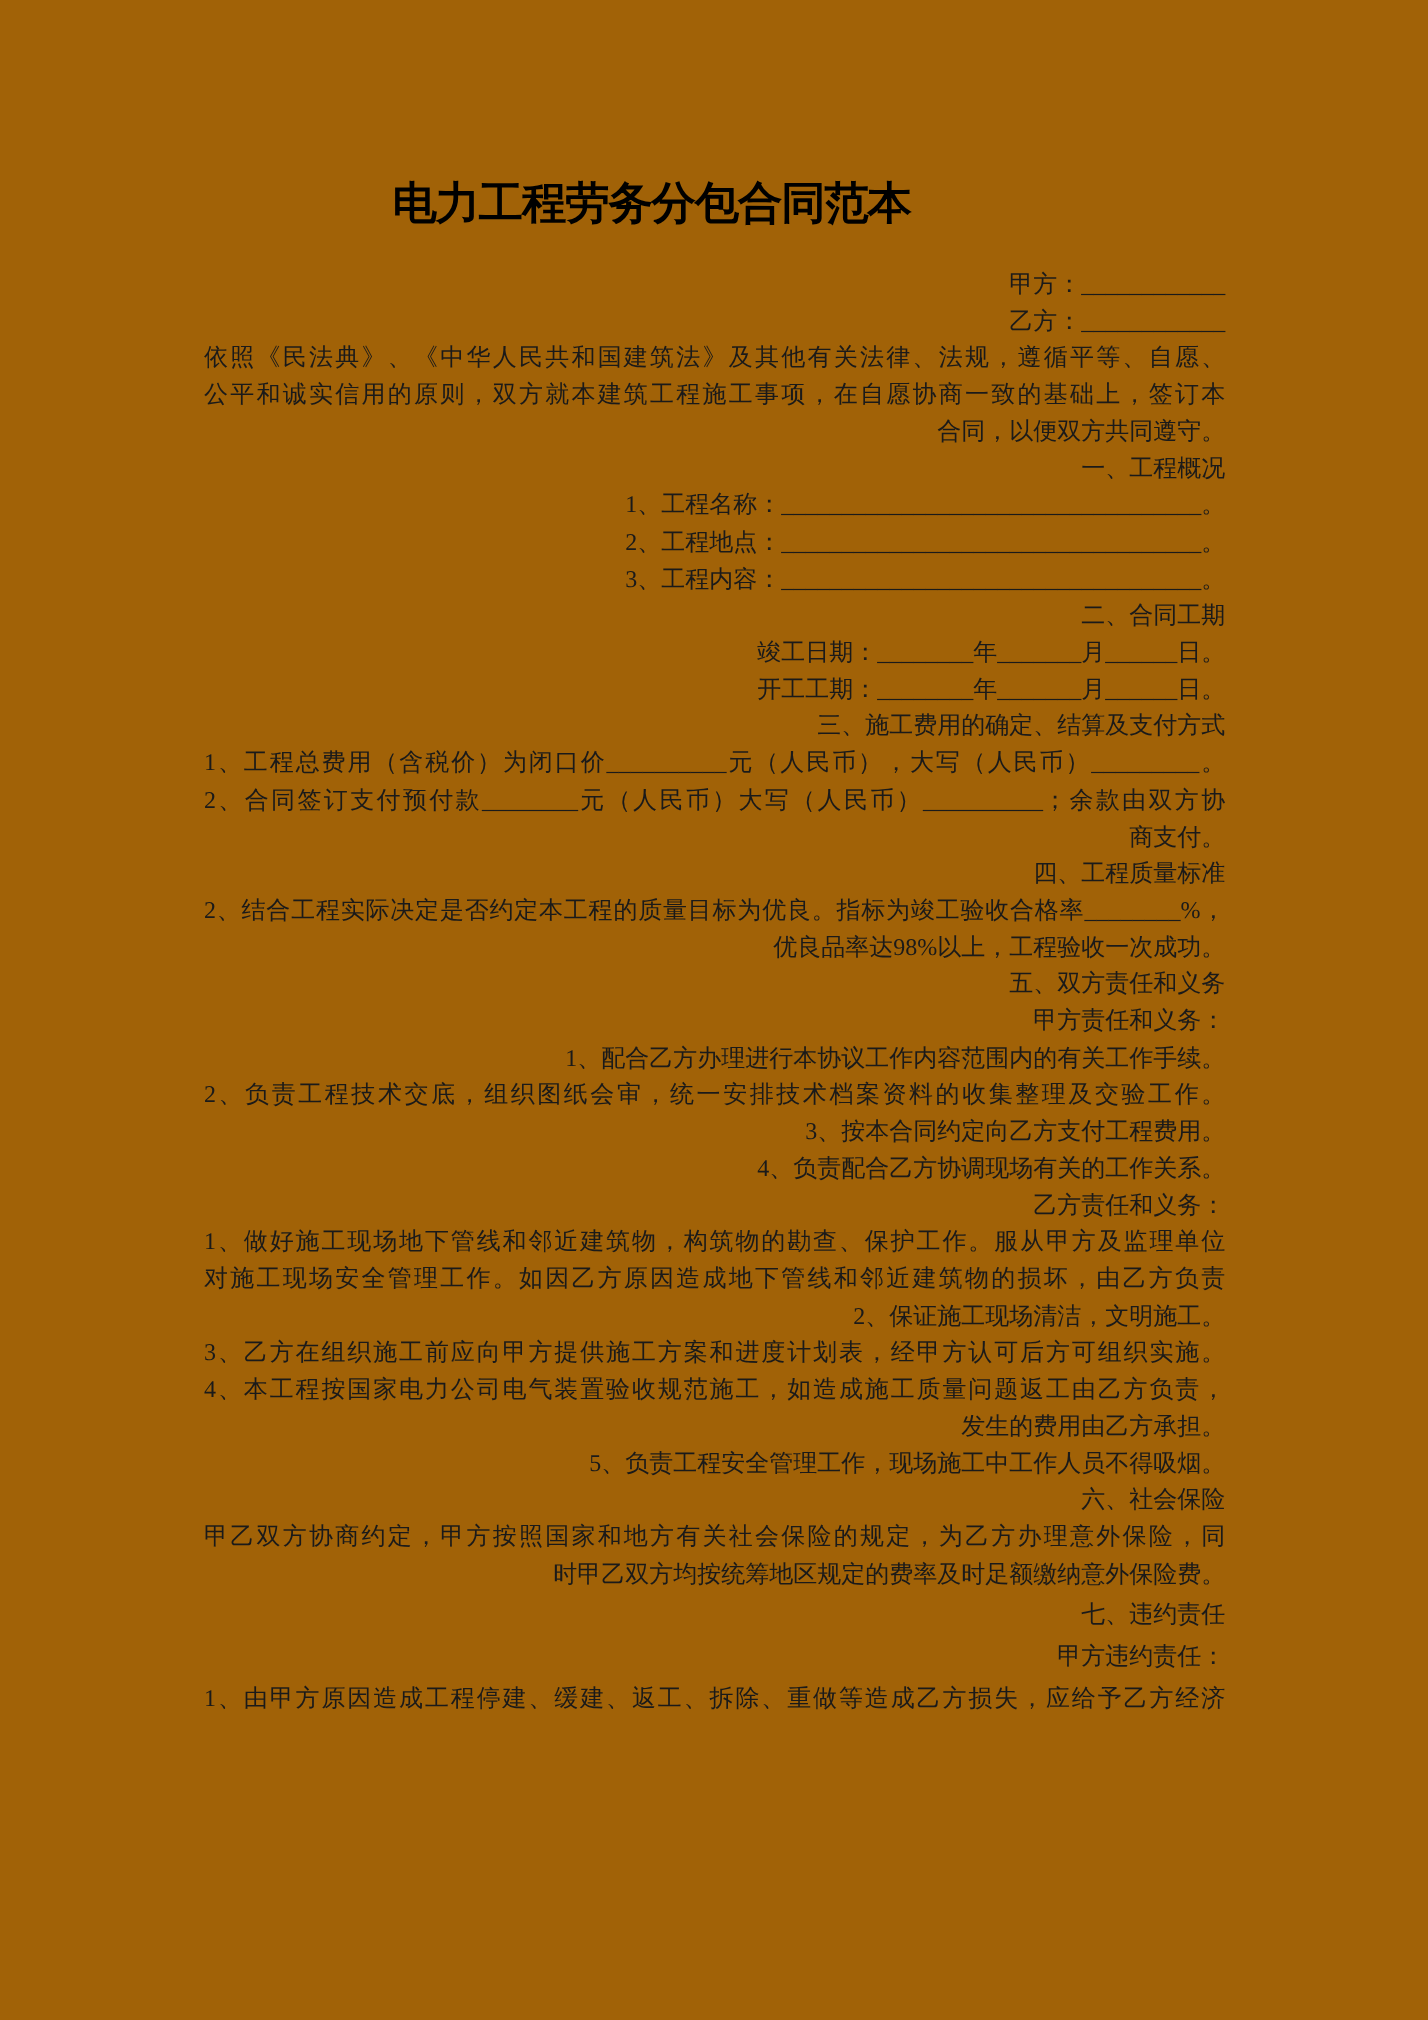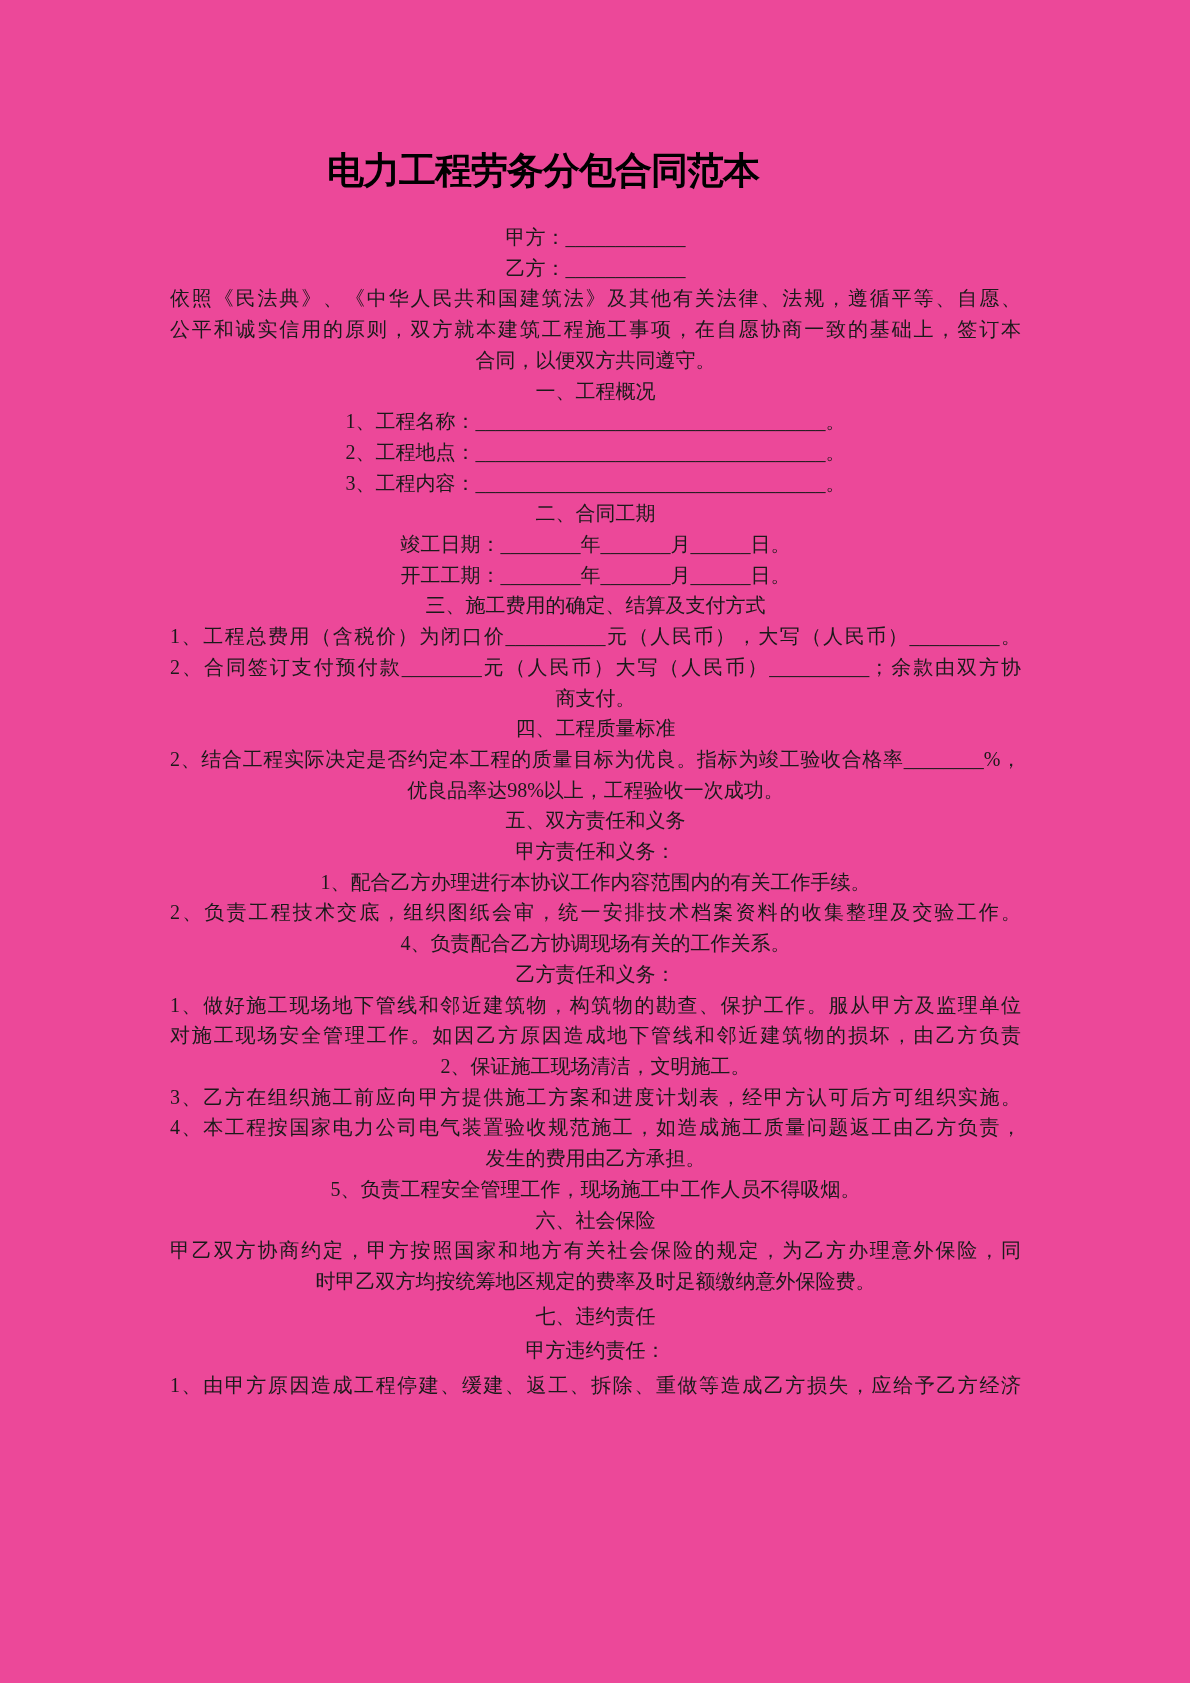--- a/index.html
+++ b/index.html
@@ -4,21 +4,21 @@
 <style>
   html, body {
     margin: 0;
     padding: 0;
     background: #ffffff;
   }
   .page {
     position: relative;
     width: 1190px;
     height: 1683px;
-    background: #ec4899;
+    background: #a16207;
     overflow: hidden;
     font-family: "Liberation Serif", "DejaVu Serif", serif;
     color: #1a1a1a;
   }
   .doc-title {
     position: absolute;
     top: 140px;
     left: 0;
     width: 1190px;
     margin: 0;
@@ -32,21 +32,21 @@
   }
   .body-lines {
     position: absolute;
     left: 170px;
     top: 222px;
     width: 851px;
   }
   .line {
     font-size: 20px;
     line-height: 30.7px;
-    text-align: center;
+    text-align: right;
     white-space: normal;
     word-break: keep-all;
   }
   .line.fill {
     text-align: justify;
     text-align-last: justify;
   }
   .line.gap {
     margin-top: 4px;
   }
@@ -73,20 +73,21 @@
       <div class="line fill">1、工程总费用（含税价）为闭口价__________元（人民币），大写（人民币）_________。</div>
       <div class="line fill">2、合同签订支付预付款________元（人民币）大写（人民币）__________；余款由双方协</div>
       <div class="line">商支付。</div>
       <div class="line">四、工程质量标准</div>
       <div class="line fill">2、结合工程实际决定是否约定本工程的质量目标为优良。指标为竣工验收合格率________%，</div>
       <div class="line">优良品率达98%以上，工程验收一次成功。</div>
       <div class="line">五、双方责任和义务</div>
       <div class="line">甲方责任和义务：</div>
       <div class="line">1、配合乙方办理进行本协议工作内容范围内的有关工作手续。</div>
       <div class="line fill">2、负责工程技术交底，组织图纸会审，统一安排技术档案资料的收集整理及交验工作。</div>
+      <div class="line">3、按本合同约定向乙方支付工程费用。</div>
       <div class="line">4、负责配合乙方协调现场有关的工作关系。</div>
       <div class="line">乙方责任和义务：</div>
       <div class="line fill">1、做好施工现场地下管线和邻近建筑物，构筑物的勘查、保护工作。服从甲方及监理单位</div>
       <div class="line fill">对施工现场安全管理工作。如因乙方原因造成地下管线和邻近建筑物的损坏，由乙方负责</div>
       <div class="line">2、保证施工现场清洁，文明施工。</div>
       <div class="line fill">3、乙方在组织施工前应向甲方提供施工方案和进度计划表，经甲方认可后方可组织实施。</div>
       <div class="line fill">4、本工程按国家电力公司电气装置验收规范施工，如造成施工质量问题返工由乙方负责，</div>
       <div class="line">发生的费用由乙方承担。</div>
       <div class="line">5、负责工程安全管理工作，现场施工中工作人员不得吸烟。</div>
       <div class="line">六、社会保险</div>

